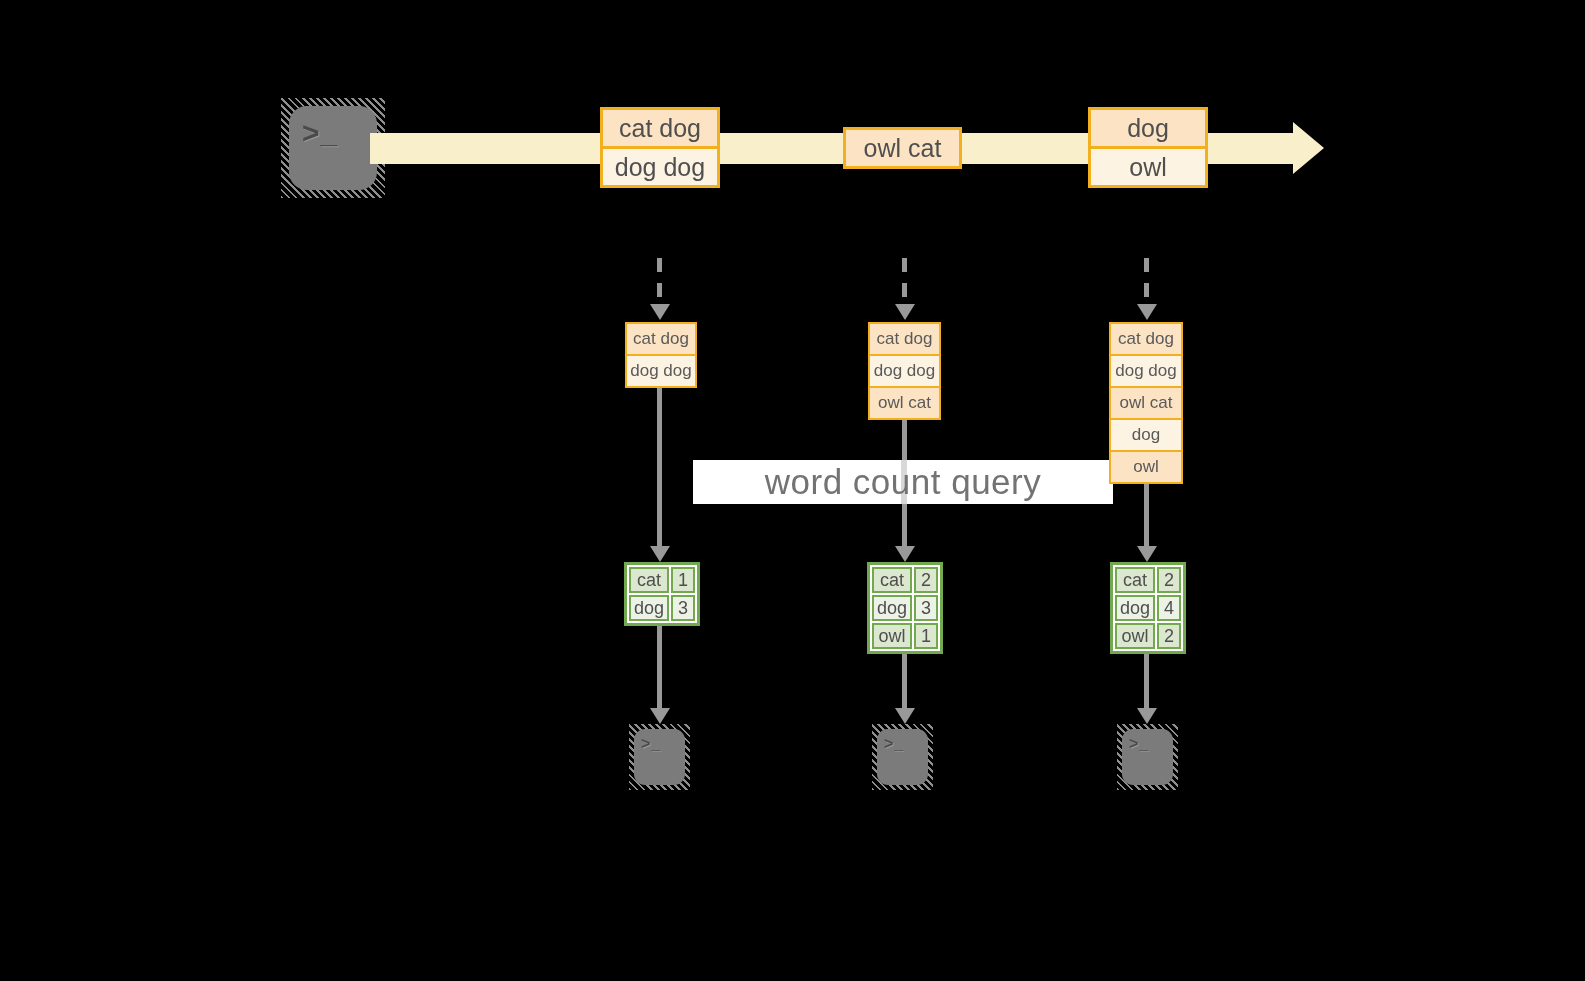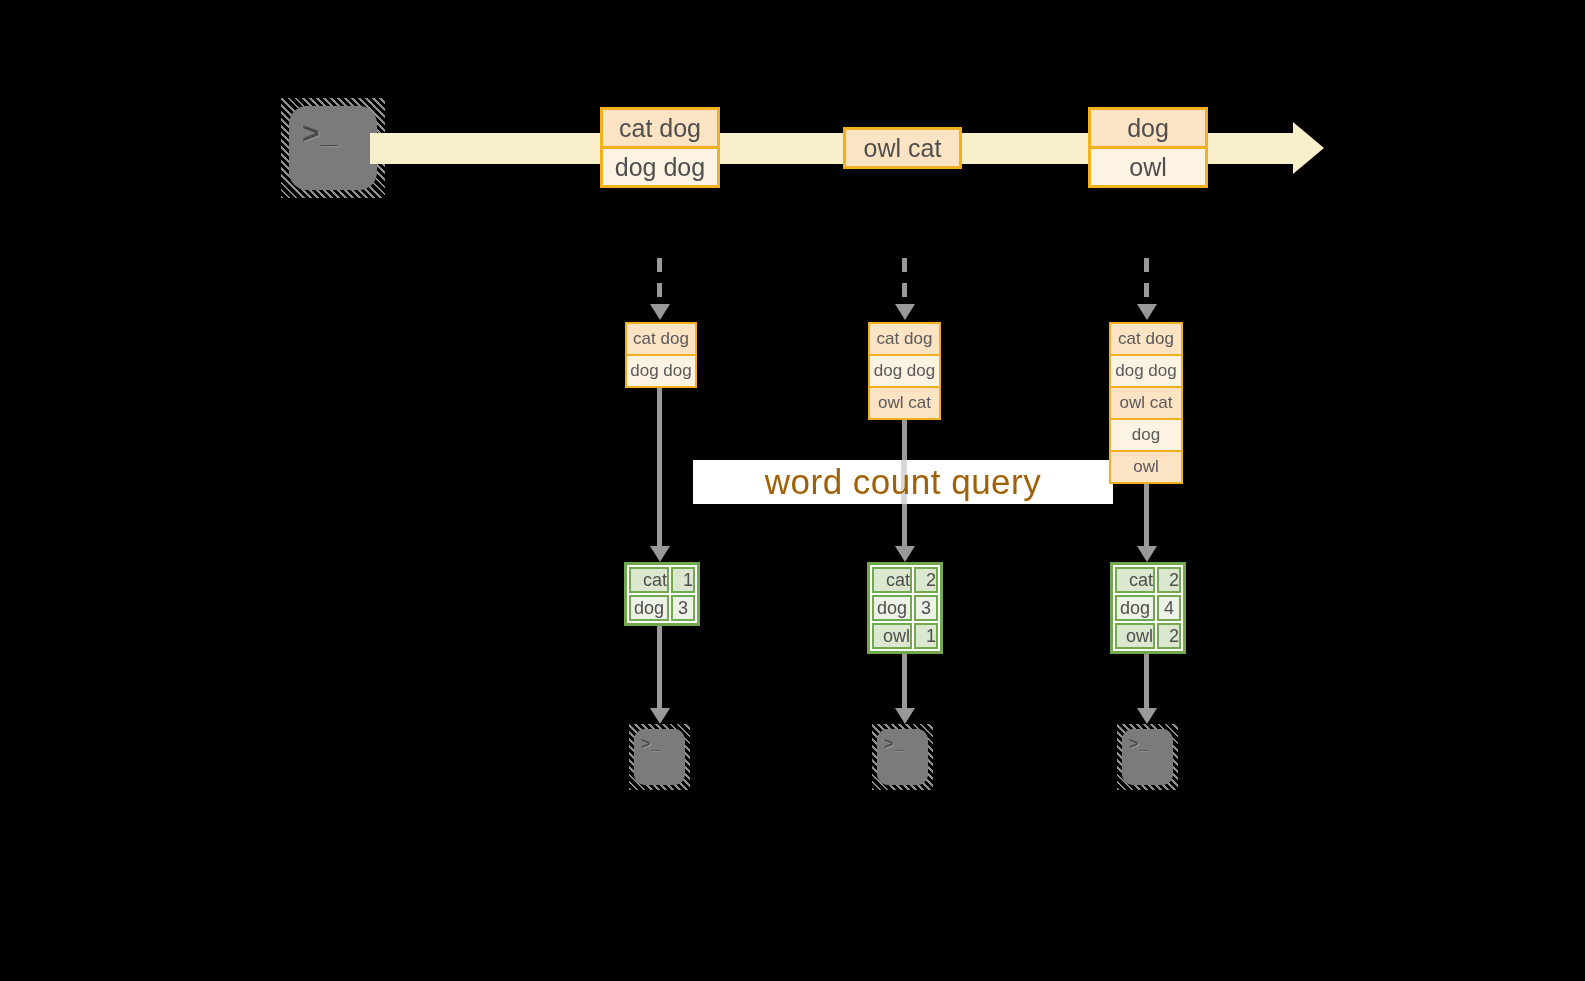--- a/index.html
+++ b/index.html
@@ -55,35 +55,35 @@
     border-top:16px solid var(--arrow-gray,#999999);
   }
   
   .banner{
     position:absolute;left:693px;top:460px;width:420px;height:44px;
     background:var(--banner-bg,#FFFFFF);z-index:5;
     display:flex;align-items:center;justify-content:center;
   }
   .banner-line{position:absolute;left:208px;top:0;bottom:0;width:6px;background:#D8D8D8;}
   .banner-text{
-    position:relative;font-size:35px;font-weight:300;color:#a16207;
+    position:relative;font-size:35px;font-weight:300;color:#737373;
     letter-spacing:0.5px;white-space:nowrap;
   }
   
   .gtable{
     position:absolute;box-sizing:border-box;z-index:6;
     border:3px solid var(--table-border,#73A94E);
     background:#FFFFFF;padding:2px;
     display:grid;grid-template-columns:40px 24px;gap:2px;
   }
   .gcell{
     box-sizing:border-box;border:2px solid var(--table-border,#73A94E);
     height:26px;line-height:22px;text-align:center;font-size:18px;color:#4F4F4F;
   }
-  .ga{background:var(--table-fill-a,#DBE7CE);text-align:right;}
+  .ga{background:var(--table-fill-a,#DBE7CE);}
   .gb{background:var(--table-fill-b,#EDF2E7);}
 </style>
 </head>
 <body>
 
 <div class="canvas">
 
   <div class="terminal terminal-lg" style="left:281px;top:98px;width:104px;height:100px;">
     <div class="term-body">
       <span class="prompt"><span>&gt;</span><span>_</span></span>

